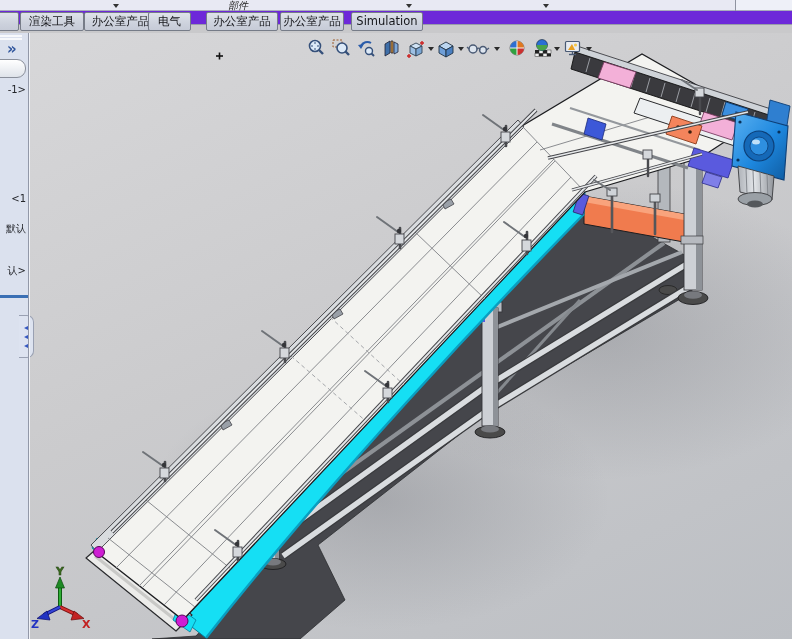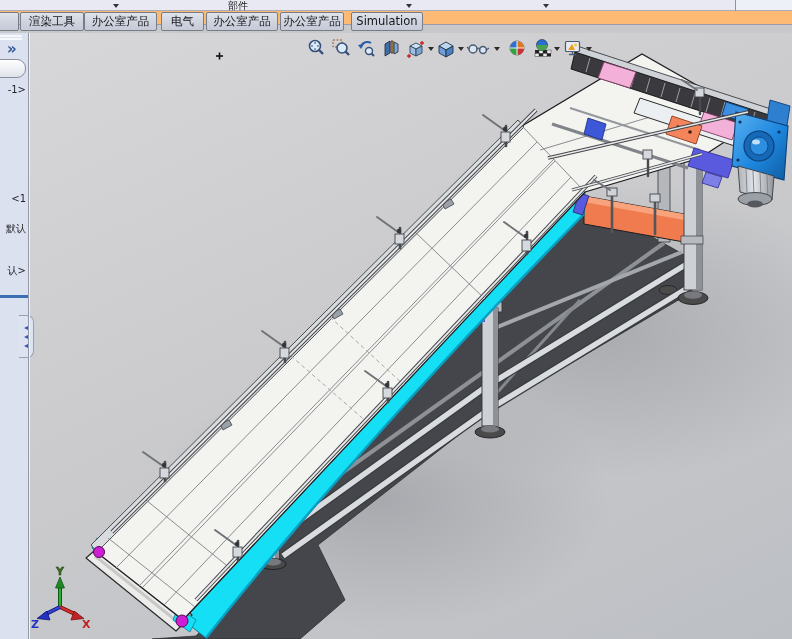--- a/index.html
+++ b/index.html
@@ -2,30 +2,30 @@
 <html style="--c-outline: #1c1d20; --c-belt: #f3f3f0; --c-cyan: #15dff4; --c-wedge: #45464b; --c-frame: #c9ccd1; --c-orange: #f07b4e; --c-gear: #1d87de; --c-motor: #c6cad0; --c-magenta: #ce1ed3; --c-pink: #f3b0d8; --c-violet: #5a5ade; --c-salmon: #f4845c; --c-rail: #d9dcdf;"><head>
 <meta charset="utf-8">
 <style>
   * { margin:0; padding:0; box-sizing:border-box; }
   html,body { width:792px; height:639px; overflow:hidden;
     font-family:"DejaVu Sans","Liberation Sans",sans-serif; }
   body { position:relative; background:#c9c9cb; }
 
   
   .top-strip { position:absolute; left:0; top:0; width:792px; height:11px;
-    background:#e8e9f3; border-bottom:1px solid #a9adbb; z-index:30; }
+    background:#e8e9f3; border-bottom:1px solid #a9adbb; z-index:30;font-style:italic; }
   .top-strip .seg-border { position:absolute; left:735px; top:0; width:1px; height:11px; background:#8f93a0; }
   .top-strip .seg-right { position:absolute; left:736px; top:0; width:56px; height:10px; background:#eef0f8; }
   .strip-label { position:absolute; top:-1px; font-size:10px; color:#222; }
   .strip-caret { position:absolute; top:4px; width:0; height:0;
     border-left:3px solid transparent; border-right:3px solid transparent; border-top:4px solid #333; }
 
   
   .tab-row { position:absolute; left:0; top:11px; width:792px; height:14px;
-    background:#fdba74; border-bottom:1px solid #989ca8; z-index:29;text-decoration:underline; }
+    background:#6d28d9; border-bottom:1px solid #989ca8; z-index:29;text-decoration:underline; }
   .tab { position:absolute; top:1px; height:19px; border:1px solid #767c88; border-radius:2px;
     background:linear-gradient(#dfe3ea,#cdd2dd 60%,#c6cbd7);
     font-size:11.5px; color:#15161a; text-align:center; line-height:17px;
     overflow:hidden; white-space:nowrap; }
 
   
   .left-panel { position:absolute; left:0; top:33px; width:30px; height:606px;
     background:#dbe1ee; z-index:20; overflow:visible; }
   .left-panel .edge { position:absolute; right:1px; top:0; width:1px; height:606px; background:#9298a8; }
   .left-panel .edge-hi { position:absolute; right:0; top:0; width:1px; height:606px; background:#f0f2f7; }
@@ -73,21 +73,21 @@
   <span class="strip-caret" style="left:543px"></span>
   <span class="seg-border"></span>
   <span class="seg-right"></span>
 </div>
 
 <div class="tab-row">
   <div class="tab partial" style="left:-27px;width:46px">
     </div>
   <div class="tab" style="left:20px;width:64px">渲染工具</div>
   <div class="tab" style="left:84px;width:73px">办公室产品</div>
-  <div class="tab" style="left:161px;width:43px">电气</div>
+  <div class="tab" style="left:148px;width:43px">电气</div>
   <div class="tab" style="left:206px;width:72px">办公室产品</div>
   <div class="tab" style="left:280px;width:64px">办公室产品</div>
   <div class="tab" style="left:351px;width:72px">Simulation</div>
 </div>
 
 <div class="left-panel">
   <div class="lp-bar" style="top:2px"></div>
   <div class="lp-bar" style="top:5px"></div>
   <div class="lp-expand">»</div>
   <div class="lp-capsule"></div>

